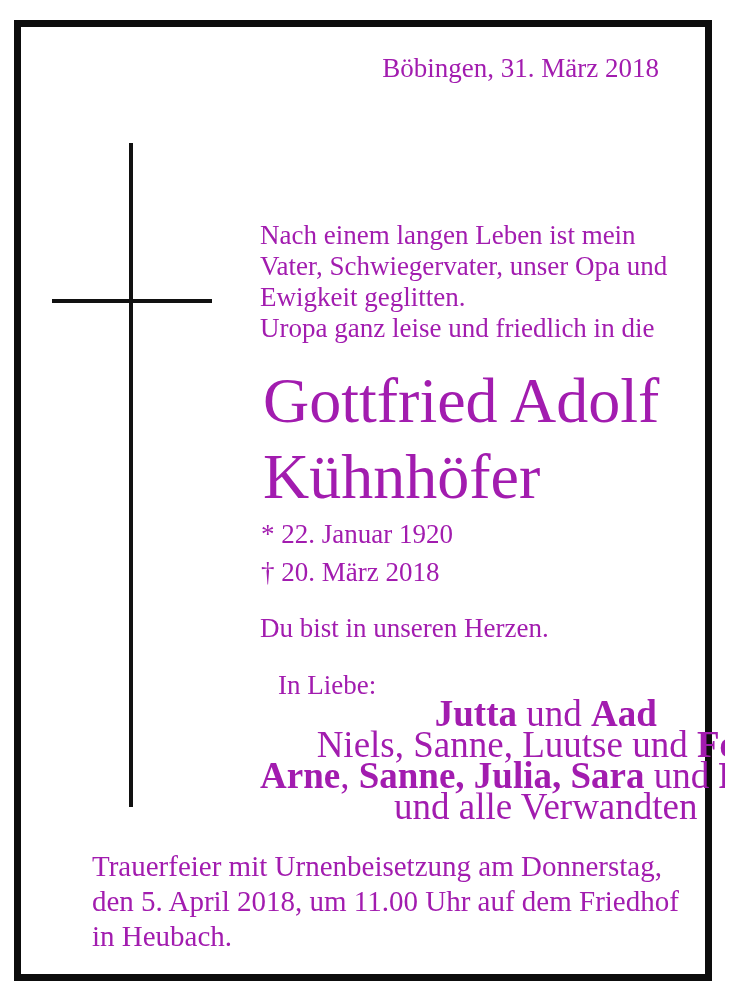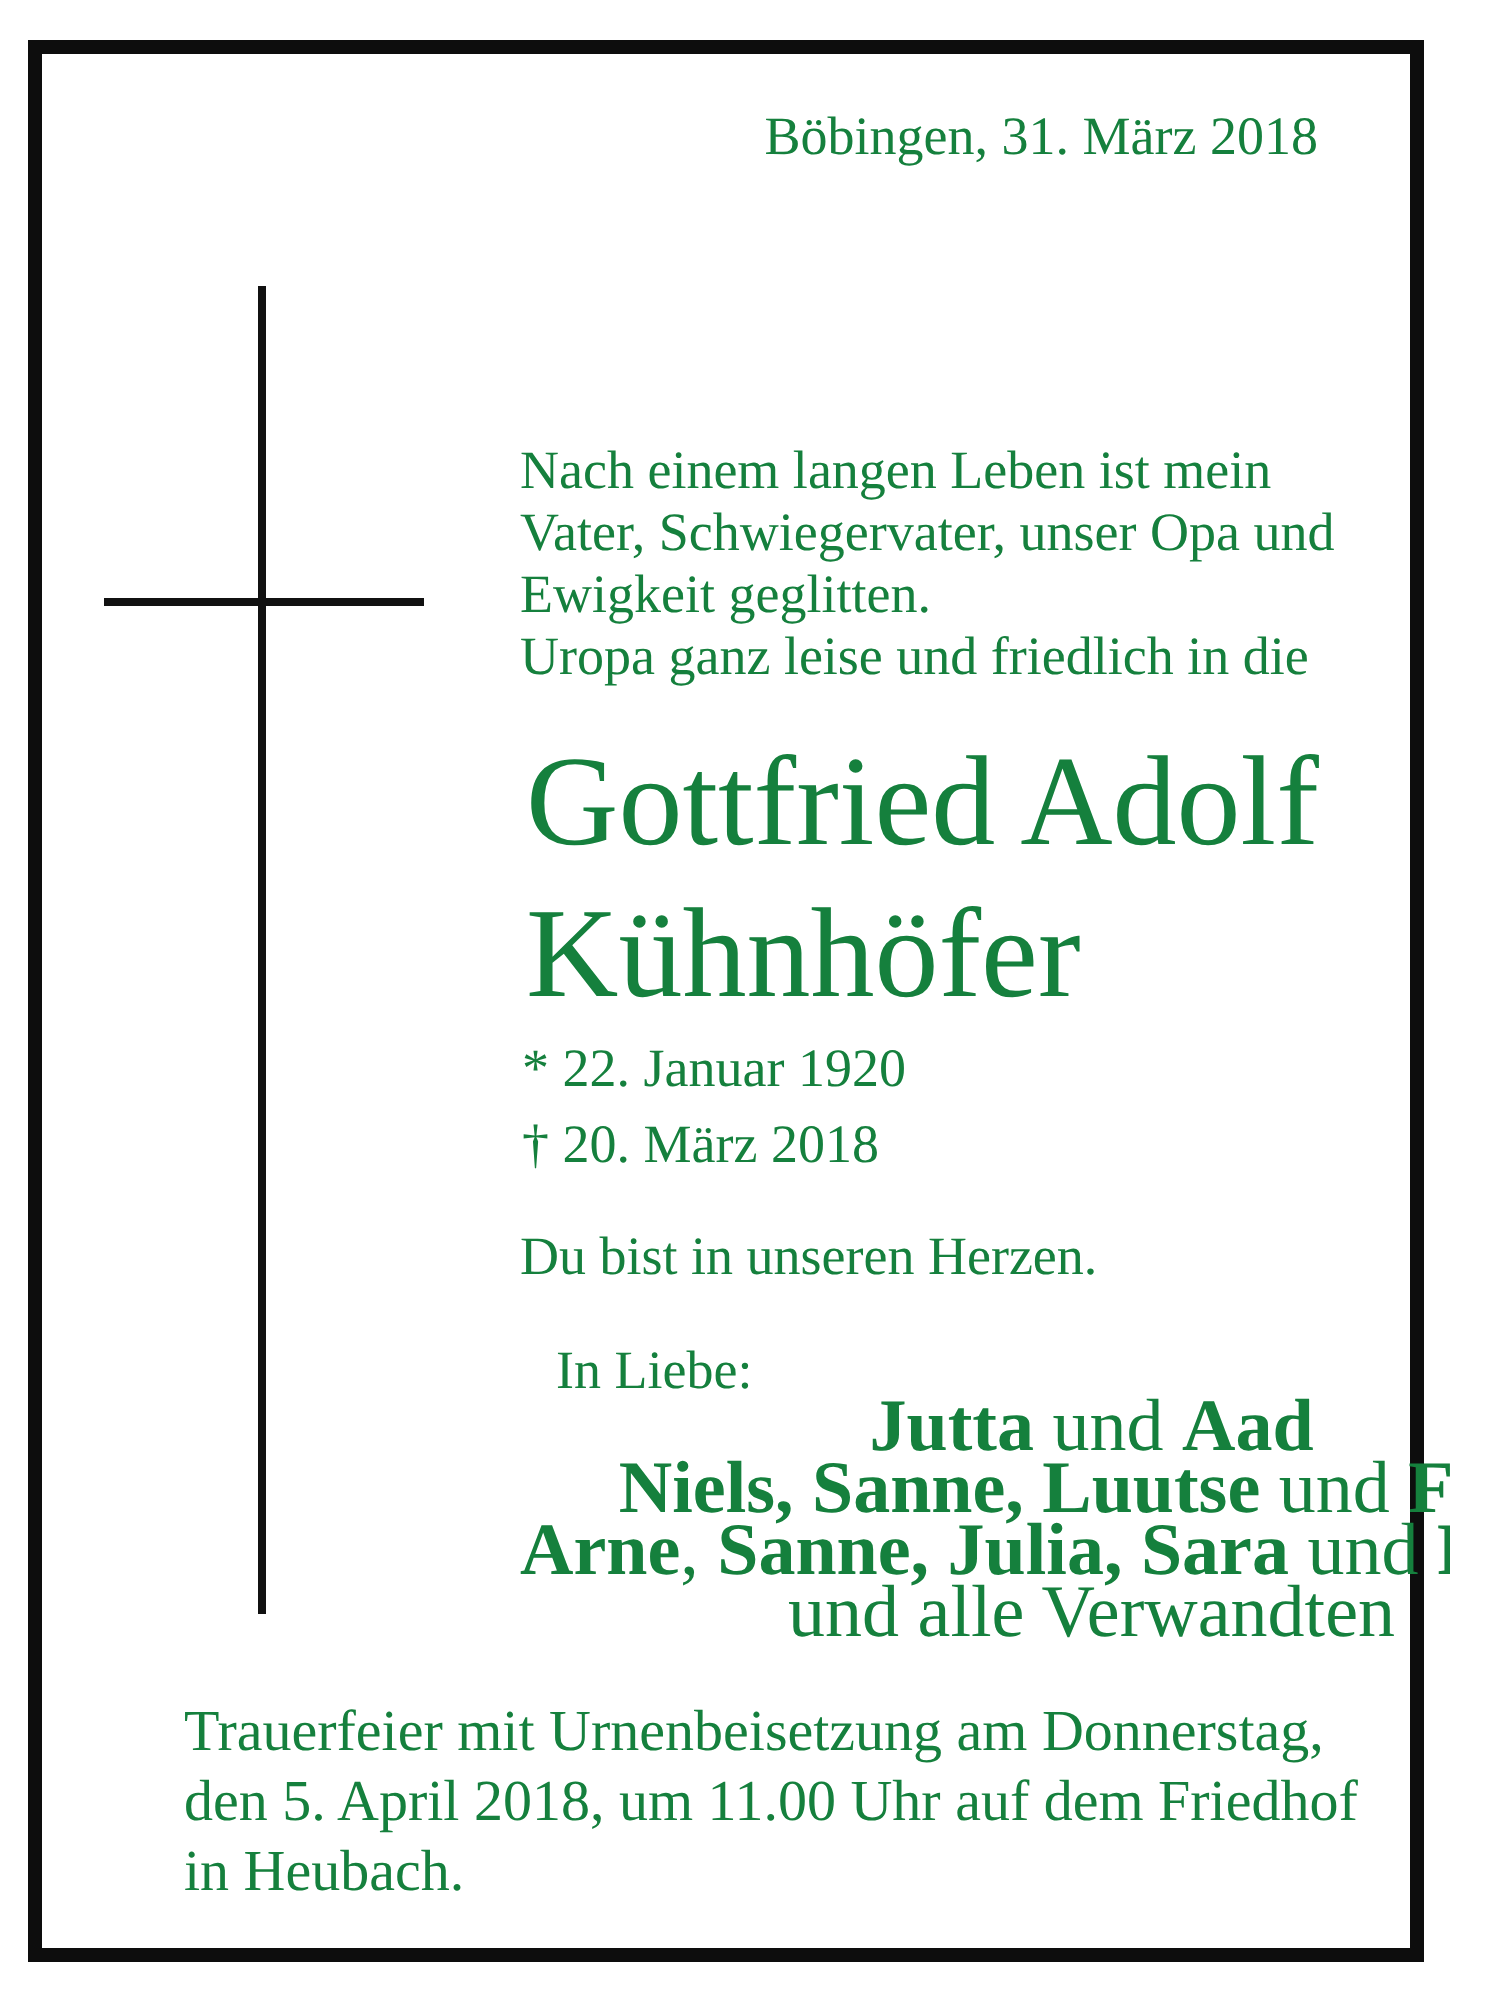--- a/index.html
+++ b/index.html
@@ -2,21 +2,21 @@
 <html><head>
 <meta charset="utf-8">
 <style>
   html, body { margin: 0; padding: 0; background: #ffffff; }
   .page {
     position: relative;
     width: 725px;
     height: 1000px;
     background: #ffffff;
     font-family: "Liberation Serif", "DejaVu Serif", serif;
-    color: #15803d;
+    color: #a21caf;
     overflow: hidden;
   }
   .frame {
     position: absolute;
     left: 14px; top: 20px; right: 13px; bottom: 19px;
     border: 7px solid #0d0d0d;
   }
   .dateline {
     position: absolute;
     top: 53px; right: 66px;
@@ -126,21 +126,21 @@
       <span>20. März 2018</span>
     </div>
   </div>
 
   <div class="remembrance">Du bist in unseren Herzen.</div>
 
   <div class="mourners-heading">In Liebe:</div>
 
   <div class="mourners">
     <div><span style="font-weight: bold;">Jutta</span><span> und </span><span style="font-weight: bold;">Aad</span></div>
-    <div><span style="font-weight: bold;">Niels, Sanne, Luutse</span><span> und </span><span style="font-weight: bold;">Feije</span></div>
+    <div><span style="font-weight: normal;">Niels, Sanne, Luutse</span><span> und </span><span style="font-weight: bold;">Feije</span></div>
     <div><span style="font-weight: bold; margin-top: 32px;">Arne</span><span>, </span><span style="font-weight: bold;">Sanne, Julia, Sara</span><span> und </span><span style="font-weight: bold;">Filippa</span></div>
     <div>und alle Verwandten</div>
   </div>
 
   <div class="funeral">
     <div>Trauerfeier mit Urnenbeisetzung am Donnerstag,</div>
     <div>den 5. April 2018, um 11.00 Uhr auf dem Friedhof</div>
     <div>in Heubach.</div>
   </div>
 

